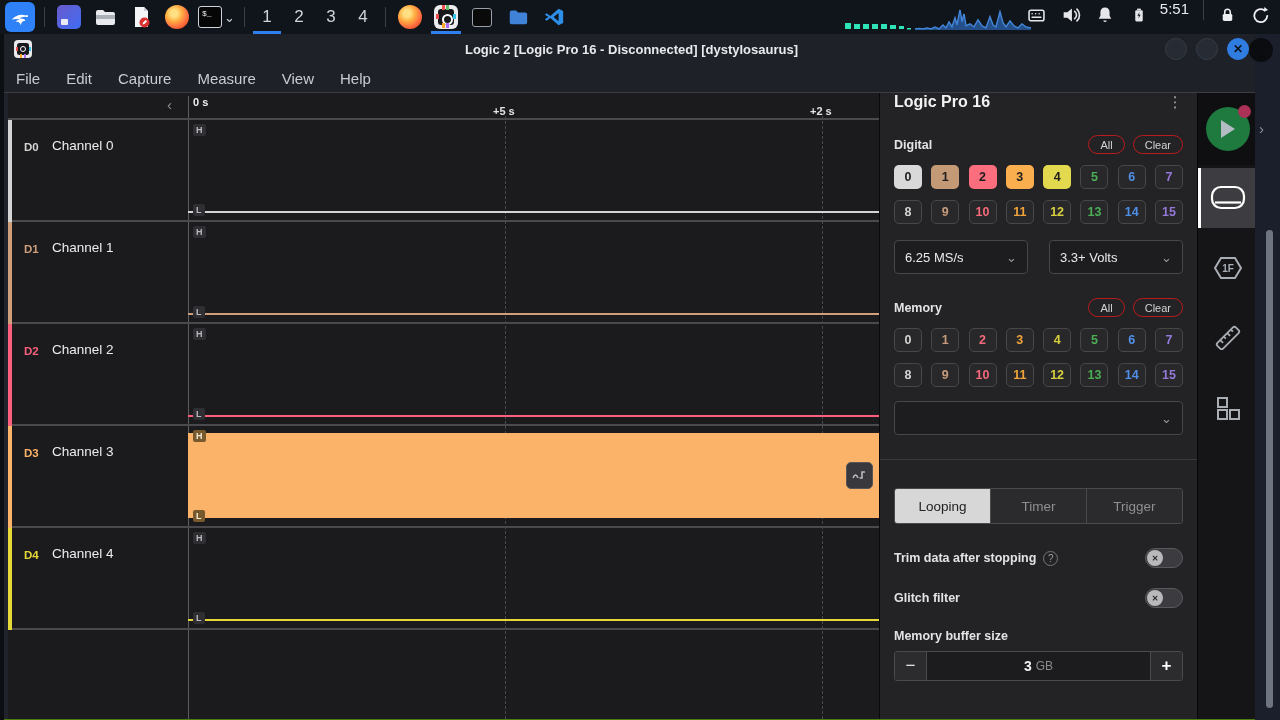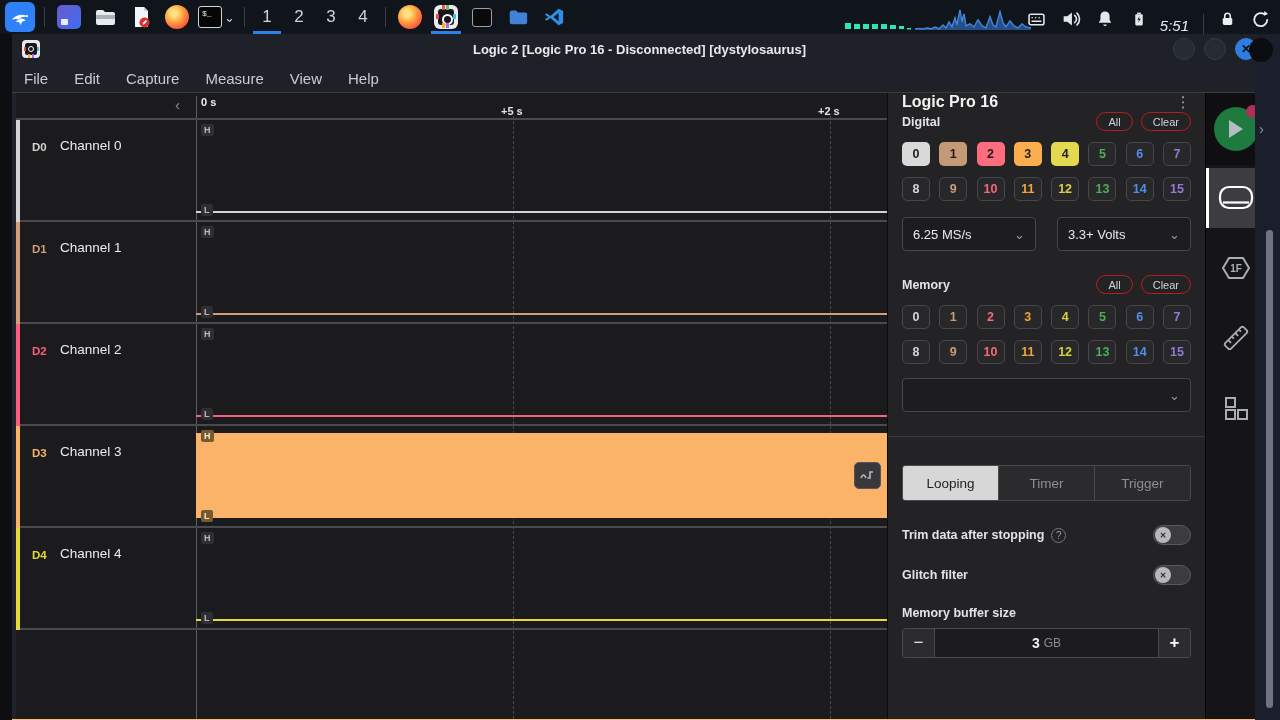--- a/index.html
+++ b/index.html
@@ -25,26 +25,26 @@
   .task-tile.active::after { content:""; position:absolute; left:3px; right:3px; bottom:0; height:3px; background:#2e7ff0; }
   .ff { width:24px; height:24px; border-radius:50%;
         background:radial-gradient(circle at 38% 35%, #ffe082 0 16%, #ffab40 38%, #ff7043 62%, #e64a19 85%, #bf360c 100%); }
   .logic-ic { width:24px; height:24px; border-radius:6px; background:#ececef; display:flex; align-items:center; justify-content:center; }
   .logic-ic .chip { width:16px; height:16px; border-radius:3px; background:#17171c; position:relative; }
   .logic-ic .chip::before { content:""; position:absolute; left:4.5px; top:4.5px; width:7px; height:7px; border:2px solid #fff; border-radius:50%; }
   .logic-ic .chip::after { content:""; position:absolute; left:-2px; top:5px; width:3px; height:5px; background:#e84d4d;
         box-shadow:17px 0 0 #35c3e8, 6px 9px 0 #ffa726, 10px 9px 0 #ab6cf5, 6px -9px 0 #ef5350, 10px -9px 0 #66bb6a; }
   .term-sm { width:20px; height:19px; background:#0a0a0a; border:1.5px solid #9aa0a8; border-radius:3px; }
   .graph { position:absolute; left:843px; top:0; width:190px; height:34px; }
-  .tb-tray { position:absolute; right:2px; top:0; height:34px; display:flex; align-items:flex-end;font-style:italic; }
+  .tb-tray { position:absolute; right:2px; top:0; height:34px; display:flex; align-items:flex-start; }
   .tray-ic { width:30px; height:30px; display:flex; align-items:center; justify-content:center; color:#e4e6ea; margin:0 2px; }
   .clock { color:#e8eaee; font-size:15px; margin:0 8px 0 4px; }
 
   
-  #window { position:absolute; left:12px; top:34px; width:1255px; height:686px; background:#fdba74; }
+  #window { position:absolute; left:4px; top:34px; width:1255px; height:686px; background:#4d7c0f; }
   #titlebar { position:relative; height:30px; background:#1e2128; display:flex; align-items:center; }
   .tb-appicon { margin-left:10px; width:18px; height:18px; border-radius:4px; background:#e9e9ec; display:flex; align-items:center; justify-content:center; }
   .tb-appicon .chip { width:12px; height:12px; border-radius:2.5px; background:#17171c; position:relative; }
   .tb-appicon .chip::before { content:""; position:absolute; left:3px; top:3px; width:4px; height:4px; border:1.5px solid #fff; border-radius:50%; }
   .tb-appicon .chip::after { content:""; position:absolute; left:-1.5px; top:4px; width:2px; height:4px; background:#e84d4d;
         box-shadow:13px 0 0 #35c3e8, 4px 7px 0 #ffa726, 8px 7px 0 #ab6cf5; }
   #win-title { position:absolute; left:0; right:0; text-align:center; color:#e8eaed; font-size:13px; font-weight:bold; }
   .win-controls { position:absolute; right:10px; top:4px; display:flex; gap:9px; }
   .wc { width:22px; height:22px; border-radius:50%; background:#272c34; border:1px solid #343a44; }
   .wc.close { background:#2f7de1; border-color:#2f7de1; color:#10131a; font-weight:bold; font-size:12px;
@@ -79,21 +79,21 @@
   .jump-btn { position:absolute; right:6px; top:50%; margin-top:-14px; width:27px; height:27px; z-index:5;
               background:#38383d; border:1px solid #55555a; border-radius:5px;
               display:flex; align-items:center; justify-content:center; }
   #filler-row { position:relative; height:87px; z-index:2; }
 
   
   #panel { width:318px; height:626px; background:#232325; padding:0 14px; border-left:1px solid #0a0a0a; position:relative; }
   .panel-head { display:flex; align-items:center; }
   .panel-title { color:#f2f2f2; font-size:16px; font-weight:bold; flex:1; }
   .kebab { color:#ababaf; font-size:15px; letter-spacing:0; width:16px; text-align:center; }
-  .sec-row { margin-top:1px; display:flex; align-items:center; }
+  .sec-row { margin-top:24px; display:flex; align-items:center; }
   .sec-label { color:#e3e3e5; font-size:12.5px; font-weight:bold; flex:1; }
   .pill { height:19px; padding:0 11px; border:1px solid #b91c1c; border-radius:10px; background:transparent;
           color:#d2d2d4; font-size:11px; margin-left:8px; font-family:inherit; }
   .chgrid { margin-top:11px; display:flex; justify-content:space-between; }
   .chbtn { width:28px; height:24px; border-radius:5px; background:#28282a; border:1px solid #47474a;
            font-size:12.5px; font-weight:bold; font-family:inherit; }
   .chbtn.filled { border-color:transparent; color:#1e1e1e; }
   .dd-row { margin-top:16px; display:flex; justify-content:space-between; }
   .select { width:134px; height:34px; background:#1d1d1f; border:1px solid #47474a; border-radius:4px;
             display:flex; align-items:center; padding:0 10px; }

